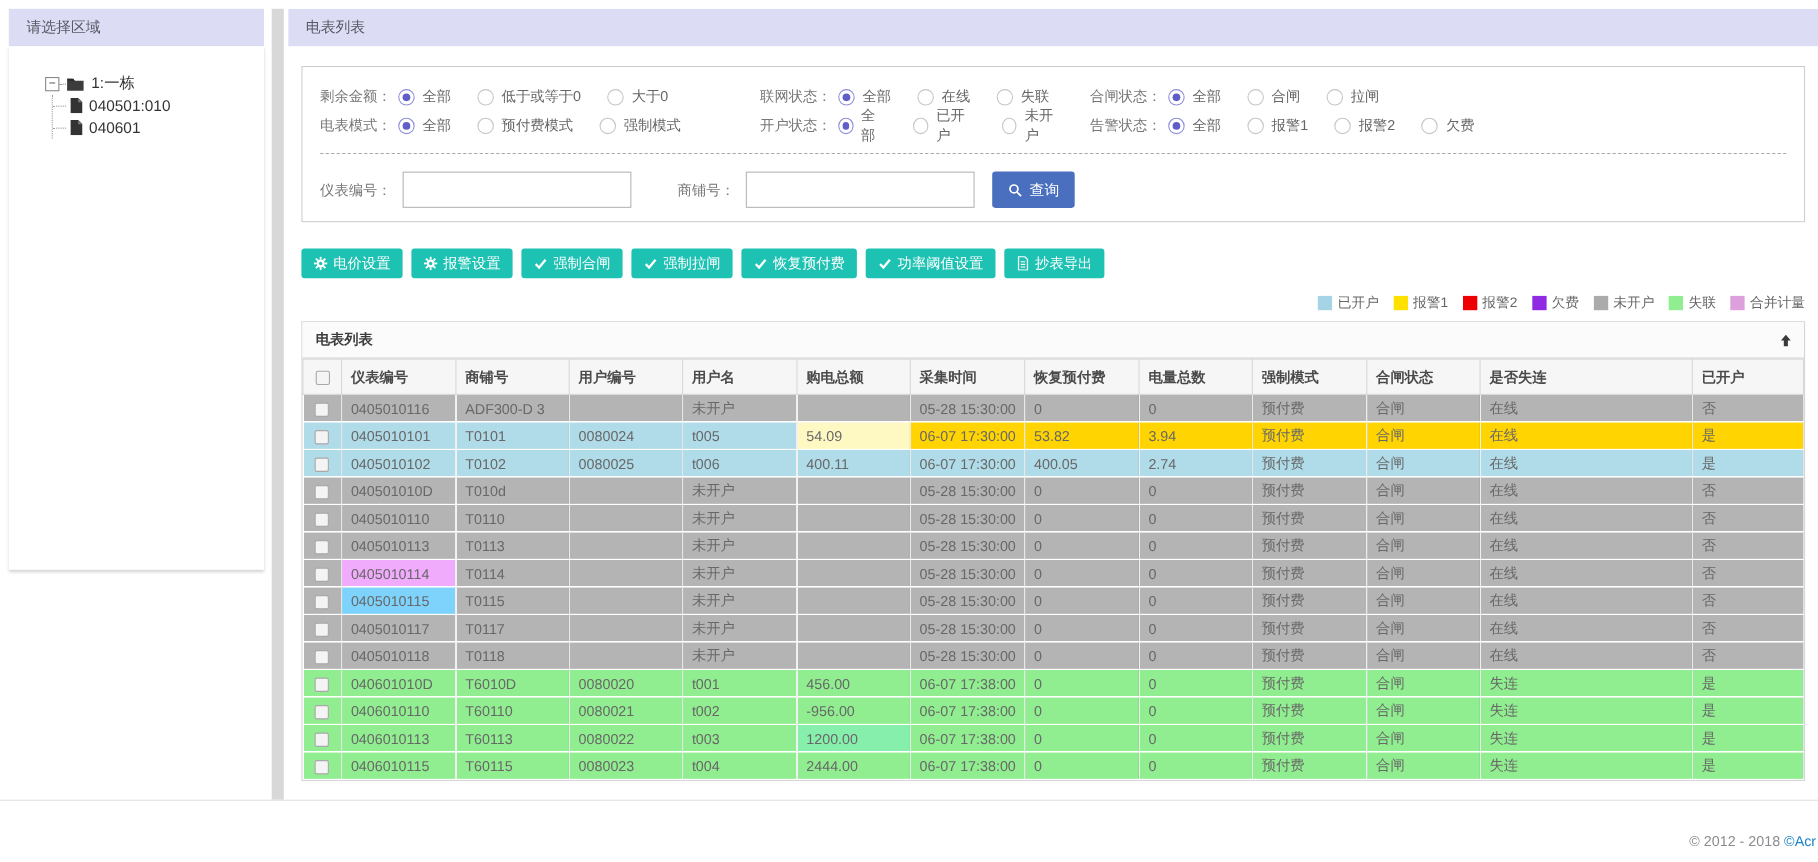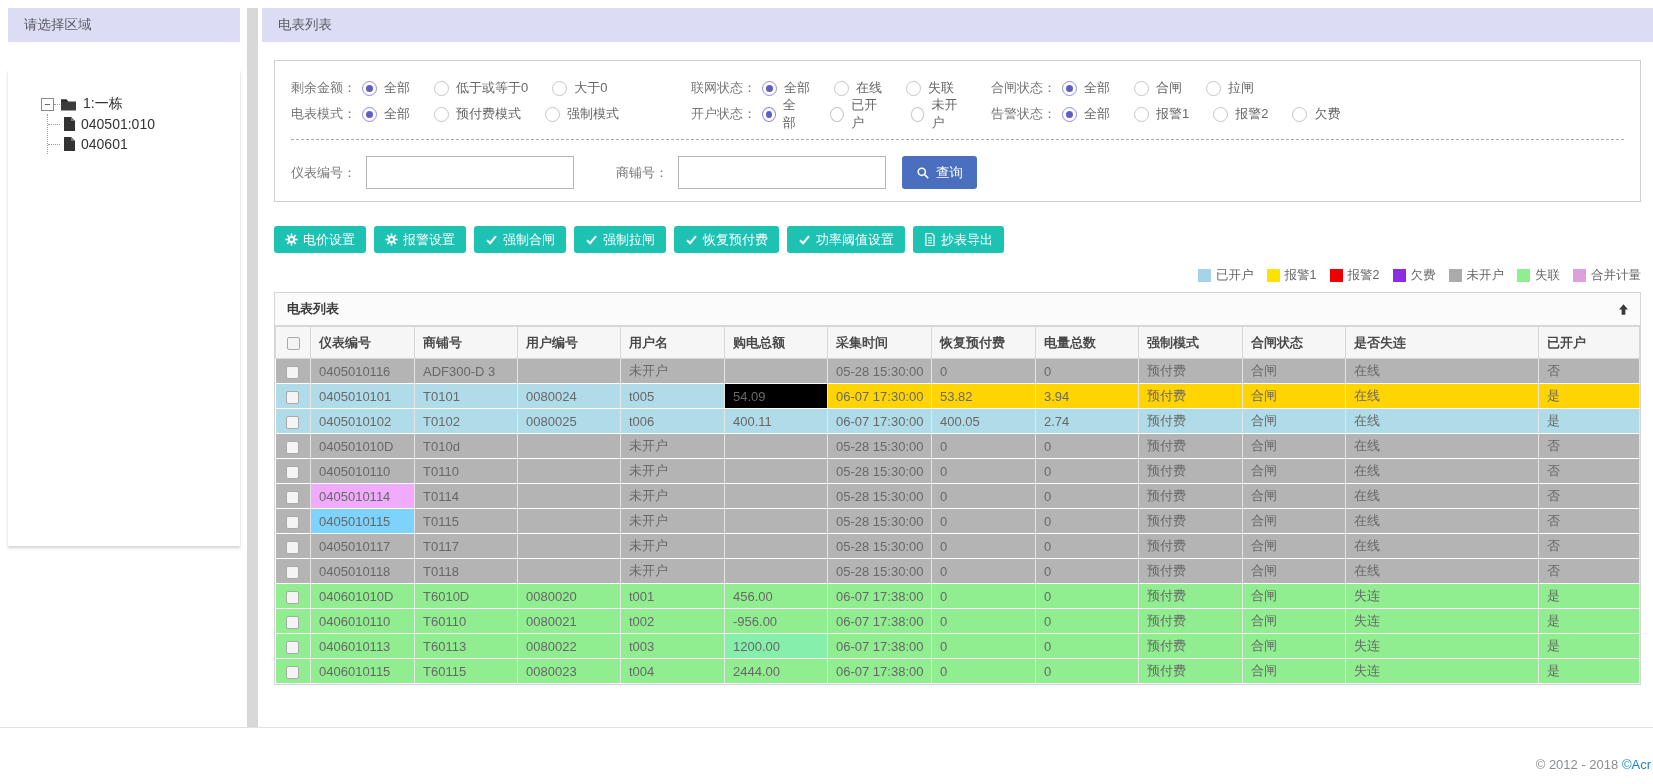--- a/index.html
+++ b/index.html
@@ -6,21 +6,21 @@
     font-family:"Liberation Sans","DejaVu Sans",sans-serif;background:#fff;color:#666;}
   .page{position:relative;width:1653px;height:784px;}
 
   
   .phead{height:34px;line-height:34px;background:#dcddf4;color:#5a5a66;font-size:13.5px;
     padding-left:16px;box-sizing:border-box;}
 
   
   .sidebar-head{position:absolute;left:8px;top:8px;width:232px;}
   .sidebar-body{position:absolute;left:8px;top:42px;width:232px;height:476px;background:#fff;
-    box-shadow:0 2px 3px rgba(0,0,0,.18);margin-top:28px;}
+    box-shadow:0 2px 3px rgba(0,0,0,.18);}
   .splitter{position:absolute;left:247px;top:8px;width:11px;height:720px;background:#d8d8d8;}
 
   
   .tree{padding:24px 0 0 33px;font-size:14px;color:#333;}
   .tnode{display:flex;align-items:center;height:20px;white-space:nowrap;cursor:pointer;}
   .minus{width:13px;height:13px;border:1px solid #8a8a8a;background:#fff;box-sizing:border-box;
     font-size:11px;line-height:10px;text-align:center;color:#444;margin-right:3px;position:relative;}
   .minus::before{content:"\2212";}
   .minus::after{content:"";position:absolute;left:12px;top:5px;width:6px;border-top:1px dotted #999;}
   .ticon{display:inline-flex;margin:0 6px 0 3px;}
@@ -429,21 +429,21 @@
                 <td style="background: rgb(180, 180, 180);">合闸</td>
                 <td style="background: rgb(180, 180, 180);">在线</td>
                 <td style="background: rgb(180, 180, 180);">否</td>
               </tr>
               <tr>
                 <td class="ckcell" style="background: rgb(176, 219, 232);"><input type="checkbox" style=""></td>
                 <td style="background: rgb(176, 219, 232);">0405010101</td>
                 <td style="background: rgb(176, 219, 232);">T0101</td>
                 <td style="background: rgb(176, 219, 232);">0080024</td>
                 <td style="background: rgb(176, 219, 232);">t005</td>
-                <td style="background: #000000;">54.09</td>
+                <td style="background: #fef9c3;">54.09</td>
                 <td style="background: rgb(255, 212, 0);">06-07 17:30:00</td>
                 <td style="background: rgb(255, 212, 0);">53.82</td>
                 <td style="background: rgb(255, 212, 0);">3.94</td>
                 <td style="background: rgb(255, 212, 0);">预付费</td>
                 <td style="background: rgb(255, 212, 0);">合闸</td>
                 <td style="background: rgb(255, 212, 0);">在线</td>
                 <td style="background: rgb(255, 212, 0);">是</td>
               </tr>
               <tr>
                 <td class="ckcell" style="background: rgb(176, 219, 232);"><input type="checkbox" style=""></td>
@@ -485,20 +485,35 @@
                 <td style="background: rgb(180, 180, 180);">05-28 15:30:00</td>
                 <td style="background: rgb(180, 180, 180);">0</td>
                 <td style="background: rgb(180, 180, 180);">0</td>
                 <td style="background: rgb(180, 180, 180);">预付费</td>
                 <td style="background: rgb(180, 180, 180);">合闸</td>
                 <td style="background: rgb(180, 180, 180);">在线</td>
                 <td style="background: rgb(180, 180, 180);">否</td>
               </tr>
               <tr>
                 <td class="ckcell" style="background: rgb(180, 180, 180);"><input type="checkbox" style=""></td>
+                <td style="background: rgb(180, 180, 180);">0405010113</td>
+                <td style="background: rgb(180, 180, 180);">T0113</td>
+                <td style="background: rgb(180, 180, 180);"></td>
+                <td style="background: rgb(180, 180, 180);">未开户</td>
+                <td style="background: rgb(180, 180, 180);"></td>
+                <td style="background: rgb(180, 180, 180);">05-28 15:30:00</td>
+                <td style="background: rgb(180, 180, 180);">0</td>
+                <td style="background: rgb(180, 180, 180);">0</td>
+                <td style="background: rgb(180, 180, 180);">预付费</td>
+                <td style="background: rgb(180, 180, 180);">合闸</td>
+                <td style="background: rgb(180, 180, 180);">在线</td>
+                <td style="background: rgb(180, 180, 180);">否</td>
+              </tr>
+              <tr>
+                <td class="ckcell" style="background: rgb(180, 180, 180);"><input type="checkbox" style=""></td>
                 <td style="background: #f0abfc;">0405010114</td>
                 <td style="background: rgb(180, 180, 180);">T0114</td>
                 <td style="background: rgb(180, 180, 180);"></td>
                 <td style="background: rgb(180, 180, 180);">未开户</td>
                 <td style="background: rgb(180, 180, 180);"></td>
                 <td style="background: rgb(180, 180, 180);">05-28 15:30:00</td>
                 <td style="background: rgb(180, 180, 180);">0</td>
                 <td style="background: rgb(180, 180, 180);">0</td>
                 <td style="background: rgb(180, 180, 180);">预付费</td>
                 <td style="background: rgb(180, 180, 180);">合闸</td>

